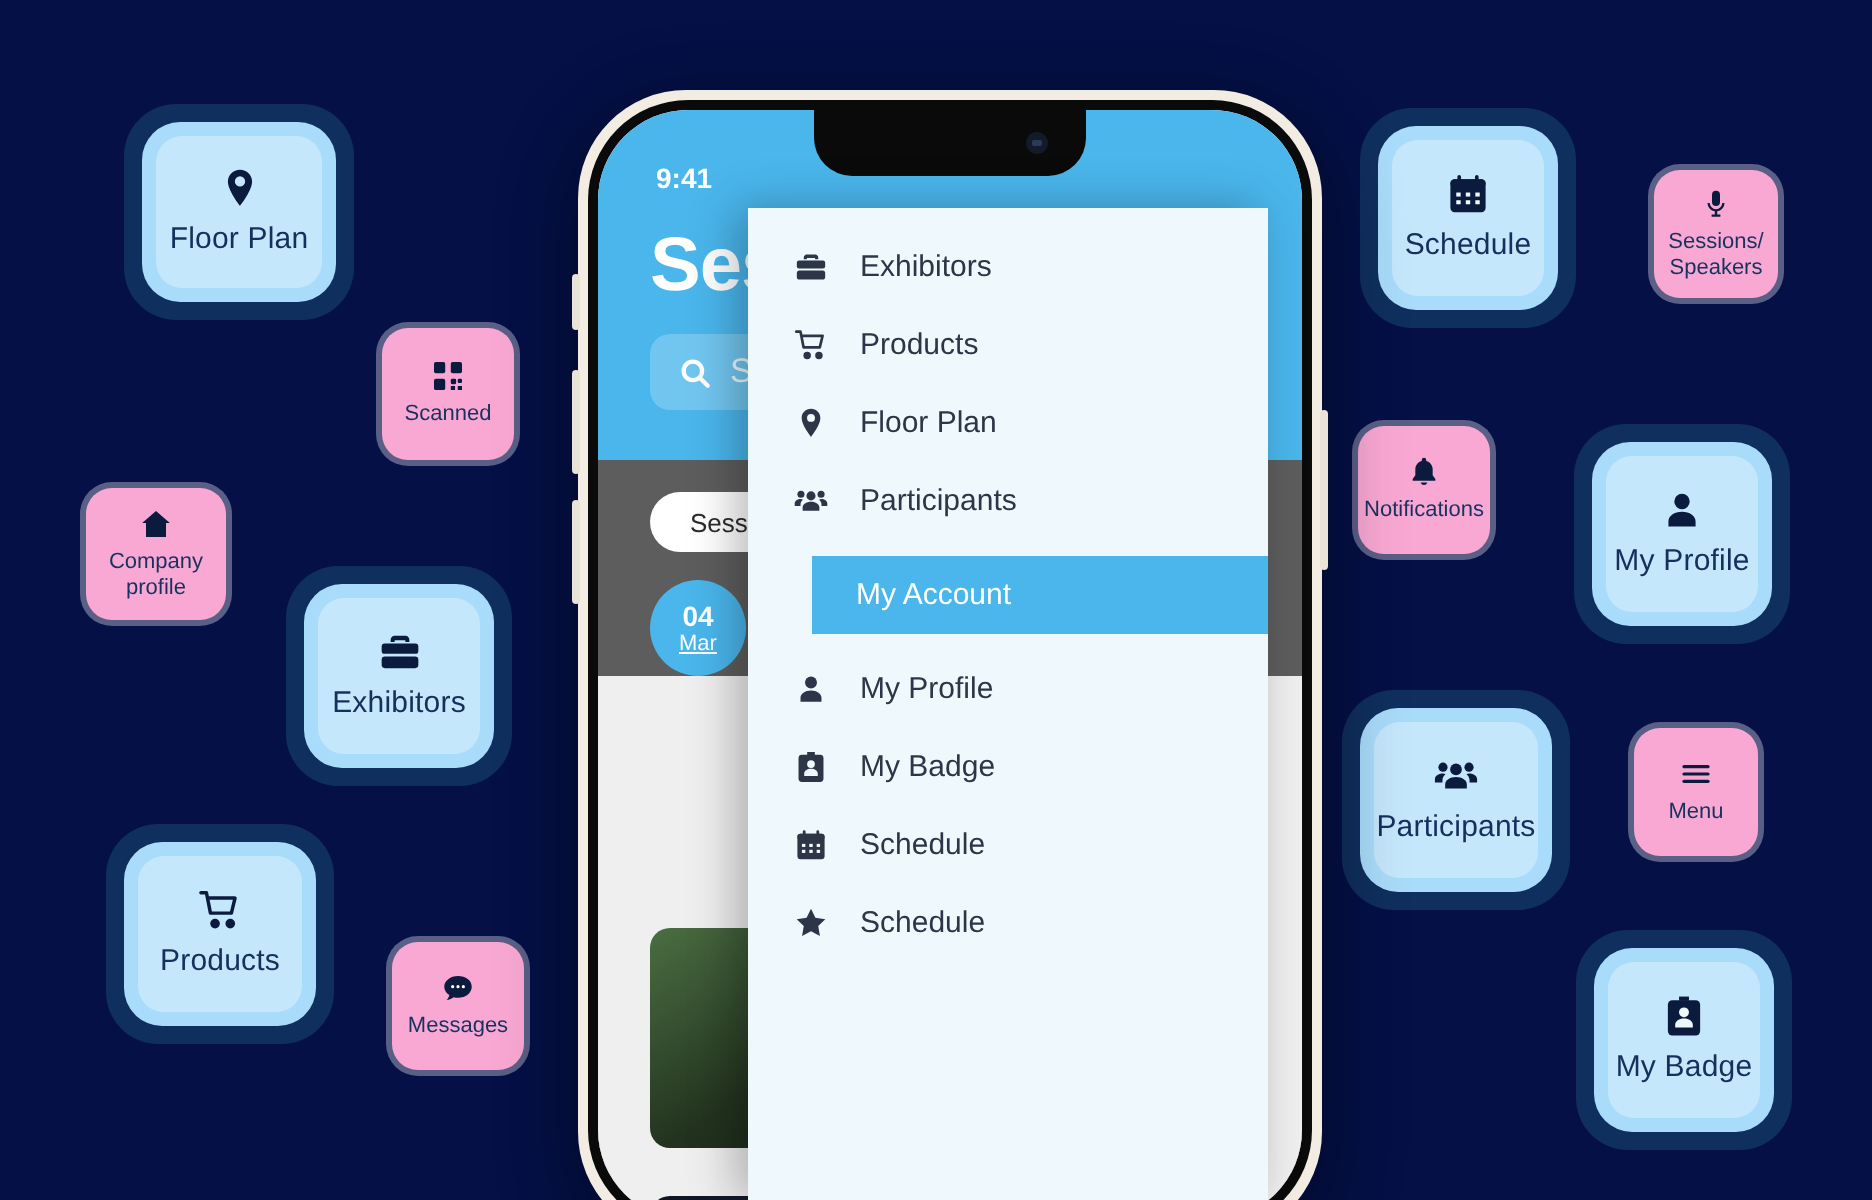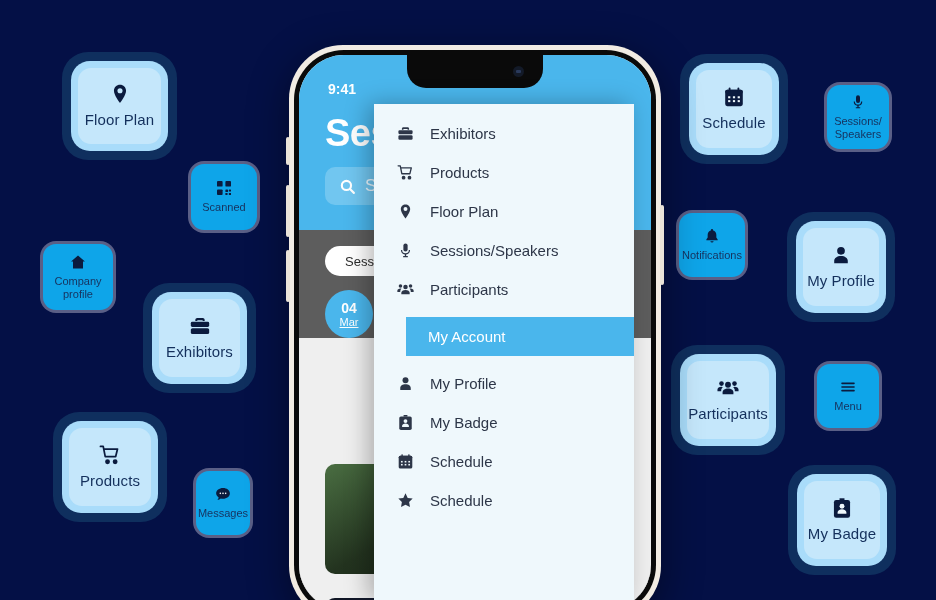--- a/index.html
+++ b/index.html
@@ -42,21 +42,21 @@
   .fcard.big .ficon{color:#0b1b3e;display:flex;align-items:center;justify-content:center;}
 
   
   .fcard.small{
     background:#5a5f86;
     border-radius:16px;
     padding:3px;
   }
   .fcard.small .inner{
     width:100%;height:100%;
-    background:#0ea5e9;
+    background:#f9a8d4;
     border-radius:13px;
     display:flex;flex-direction:column;align-items:center;justify-content:center;
     gap:5px;
     box-sizing:border-box;
   }
   .fcard.small .flabel{
     font-size:11px;color:#17325e;text-align:center;line-height:1.15;
   }
   .fcard.small .ficon{color:#0b1b3e;display:flex;align-items:center;justify-content:center;}
 
@@ -216,21 +216,21 @@
               <svg width="22" height="22" viewBox="0 0 24 24" fill="none" stroke="#0b1b3e" stroke-width="1.9" stroke-linecap="round" stroke-linejoin="round">
                 <path d="M1.6 2.6h3l2.2 11.1h11.4l2-8.2H5.2"></path>
                 <circle cx="9.3" cy="19.4" r="1.7" fill="#0b1b3e"></circle>
                 <circle cx="17.6" cy="19.4" r="1.7" fill="#0b1b3e"></circle>
               </svg>
             </span>
          <span class="flabel"><span>Products</span></span>
        </div>
         </div>
       </div>
-      <div class="fcard small" style="left: 193px; top: 468px; width: 60px; height: 70px;">
+      <div class="fcard small" style="left: 193px; top: 468px; width: 72px; height: 70px;">
         <div class="inner">
          <span class="ficon">
             <svg width="16" height="16" viewBox="0 0 24 24" fill="#0b1b3e">
               <path d="M12 3C6.3 3 1.7 6.6 1.7 11c0 2.5 1.5 4.8 3.8 6.3-.2 1.3-.9 2.7-1.9 3.7 1.9-.3 3.8-1.1 5.1-2.1 1.1.3 2.2.4 3.3.4 5.7 0 10.3-3.6 10.3-8.3S17.7 3 12 3z"></path>
               <g fill="#ffffff">
                 <circle cx="8" cy="11" r="1.2"></circle>
                 <circle cx="12" cy="11" r="1.2"></circle>
                 <circle cx="16" cy="11" r="1.2"></circle>
               </g>
             </svg>
@@ -421,29 +421,20 @@
           <span class="mi">
             <svg width="17" height="17" viewBox="0 0 24 24" fill="#2d3648">
               <path d="M12 2C8.3 2 5.4 4.9 5.4 8.5c0 4.7 5.6 12 6.6 13.3 1-1.3 6.6-8.6 6.6-13.3C18.6 4.9 15.7 2 12 2zm0 9.2a2.8 2.8 0 1 1 0-5.6 2.8 2.8 0 0 1 0 5.6z"></path>
             </svg>
           </span>
        <span class="mlabel">Floor Plan</span>
         </div>
         <div class="mitem">
           <span class="mi">
             <svg width="17" height="17" viewBox="0 0 24 24" fill="#2d3648">
-              <rect x="9" y="2" width="6" height="11.5" rx="3"></rect>
-              <path d="M5.6 11.2h1.7a4.7 4.7 0 0 0 9.4 0h1.7a6.4 6.4 0 0 1-5.5 6.3v2.3h2.4v1.7H8.7v-1.7h2.4v-2.3a6.4 6.4 0 0 1-5.5-6.3z"></path>
-            </svg>
-          </span>
-       <span class="mlabel">Sessions/Speakers</span>
-        </div>
-        <div class="mitem">
-          <span class="mi">
-            <svg width="17" height="17" viewBox="0 0 24 24" fill="#2d3648">
               <circle cx="12" cy="8.4" r="3.2"></circle>
               <circle cx="4.9" cy="7.2" r="2.5"></circle>
               <circle cx="19.1" cy="7.2" r="2.5"></circle>
               <path d="M12 12.6c-3.4 0-5.9 1.8-5.9 4v2.2h11.8v-2.2c0-2.2-2.5-4-5.9-4z"></path>
               <path d="M4.9 10.6c-2.6 0-4.4 1.4-4.4 3.1v1.8h4.1v-1c0-1.3.6-2.5 1.7-3.4-.4-.3-.9-.5-1.4-.5z"></path>
               <path d="M19.1 10.6c-.5 0-1 .2-1.4.5 1.1.9 1.7 2.1 1.7 3.4v1h4.1v-1.8c0-1.7-1.8-3.1-4.4-3.1z"></path>
             </svg>
           </span>
        <span class="mlabel">Participants</span>
         </div>

